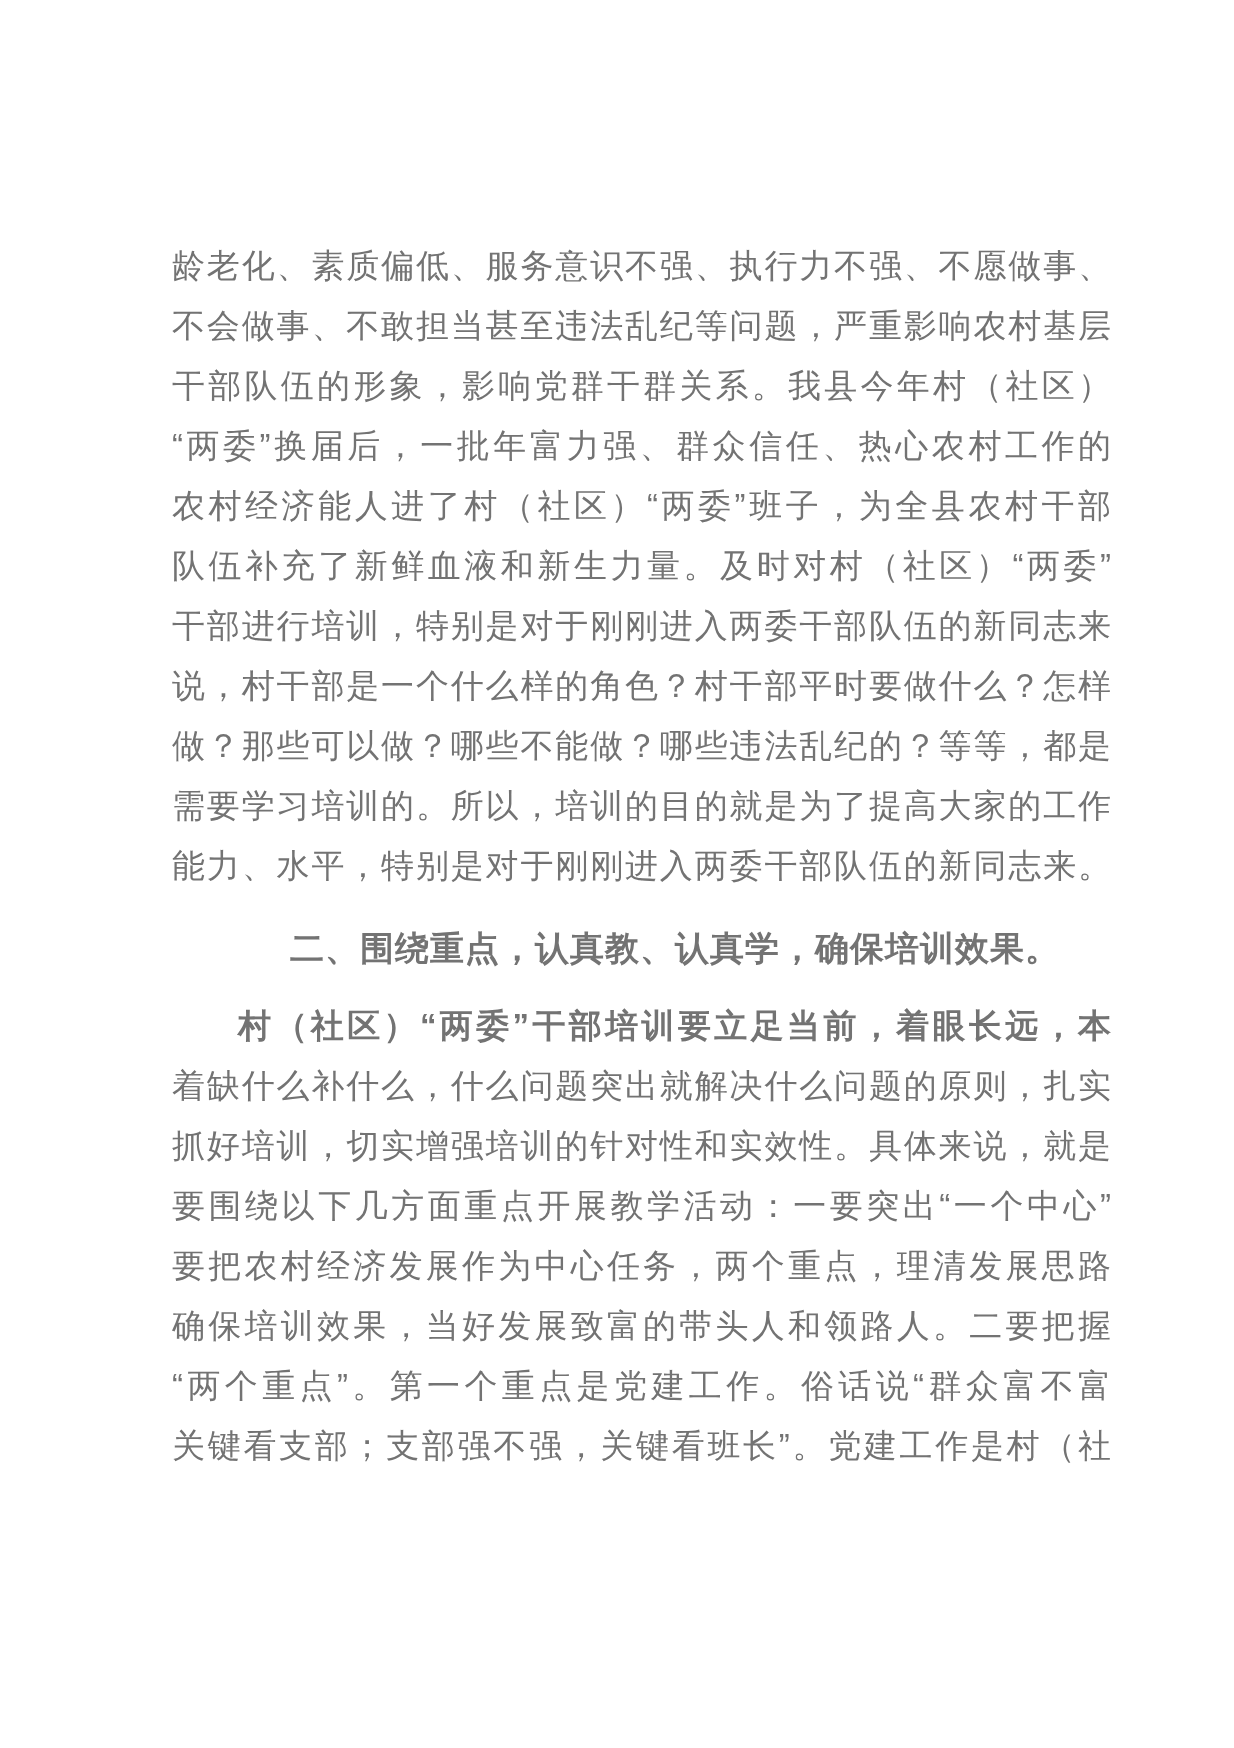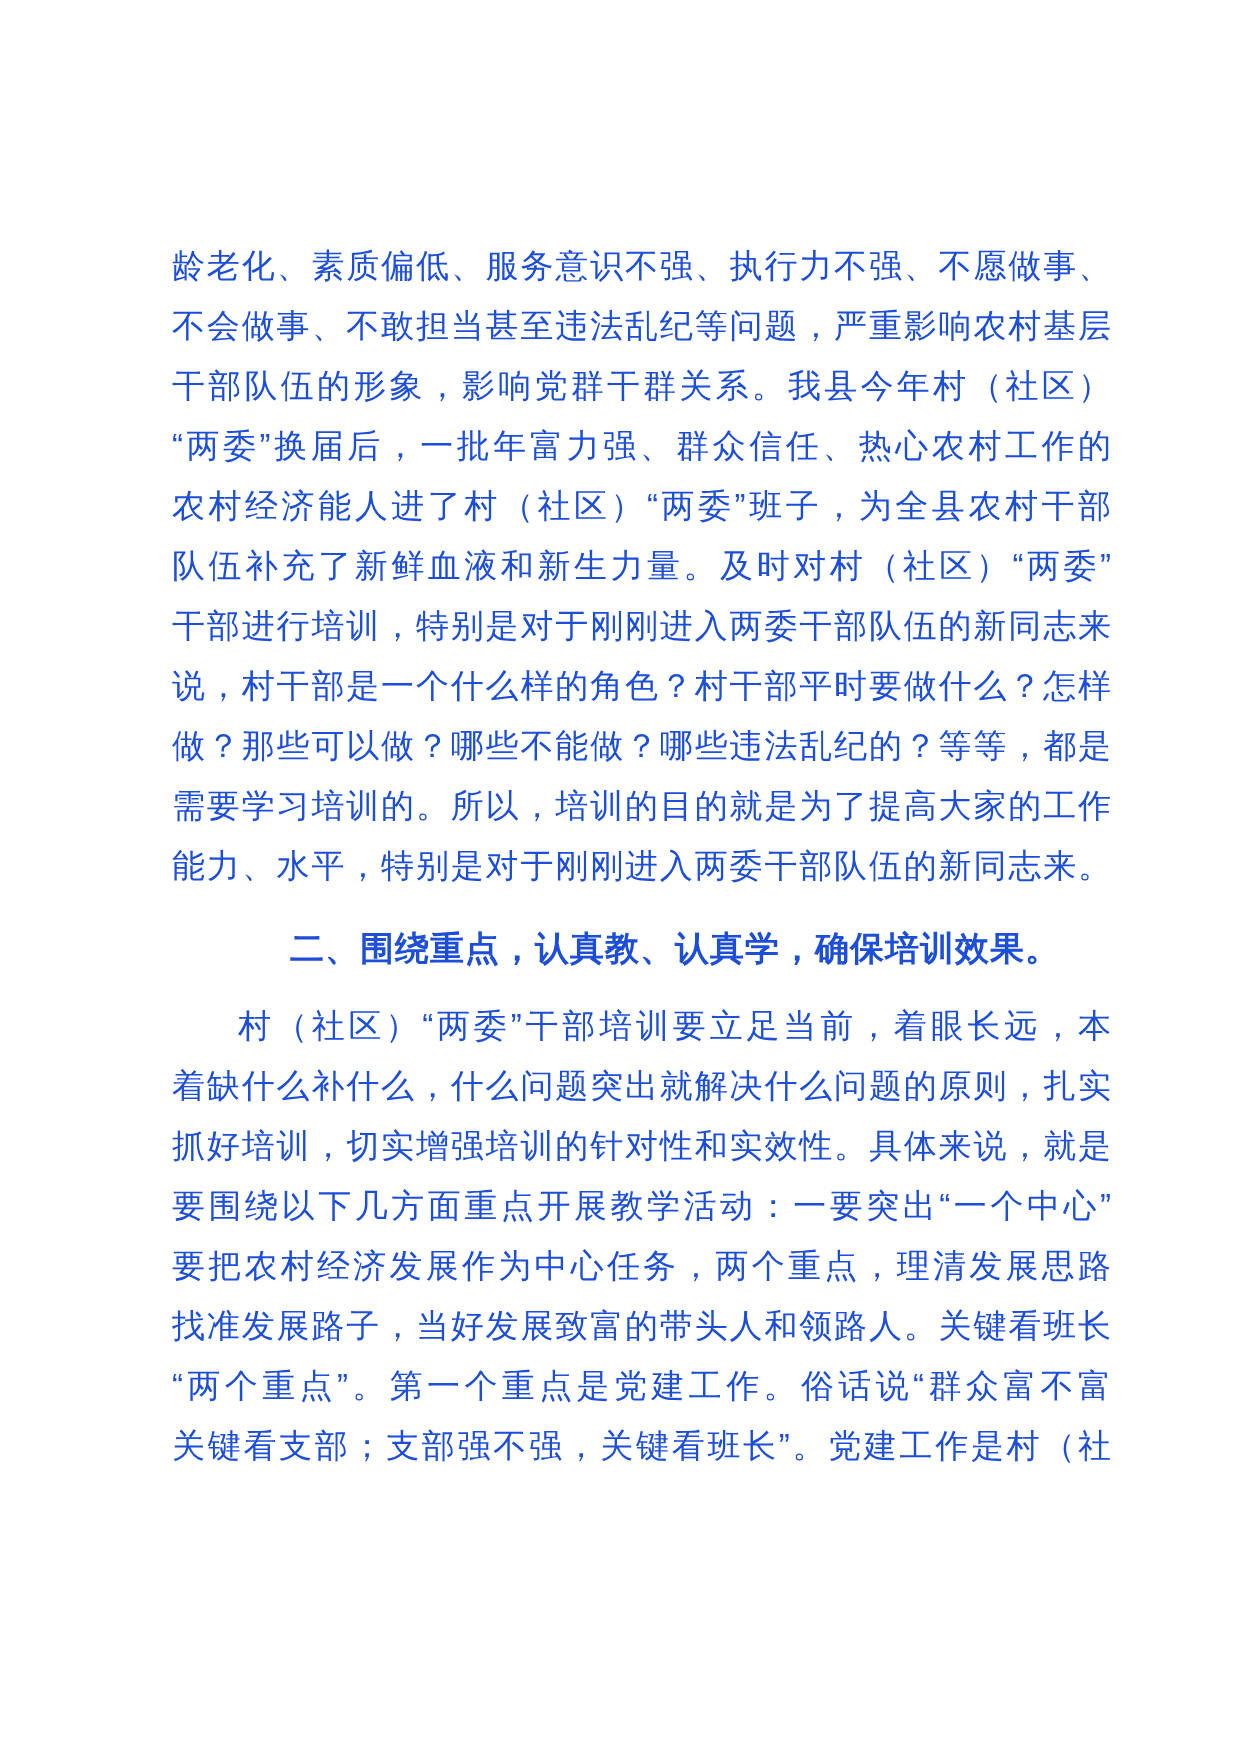--- a/index.html
+++ b/index.html
@@ -5,21 +5,21 @@
   html, body {
     margin: 0;
     padding: 0;
     background: #ffffff;
   }
   .page {
     position: relative;
     width: 1234px;
     height: 1748px;
     background: #ffffff;
-    color: #1d4ed8;
+    color: #737373;
     font-family: "Liberation Sans", sans-serif;
     overflow: hidden;
   }
   .content {
     position: absolute;
     left: 172px;
     top: 236px;
     width: 940px;
   }
   .para {
@@ -31,20 +31,21 @@
     line-height: 60px;
     height: 60px;
     text-align: justify;
     text-align-last: justify;
     letter-spacing: 1px;
     white-space: normal;
     overflow: hidden;
   }
   .line.first-indent {
     text-indent: 66px;
+    font-weight: bold;
   }
   .heading {
     margin: 22px 0 18px 0;
     font-size: 34px;
     line-height: 60px;
     height: 60px;
     font-weight: bold;
     text-align: center;
     text-indent: 66px;
     letter-spacing: 1px;
@@ -71,19 +72,19 @@
     </div>
 
     <h2 class="heading">二、围绕重点，认真教、认真学，确保培训效果。</h2>
 
     <div class="para">
       <div class="line first-indent">村（社区）“两委”干部培训要立足当前，着眼长远，本</div>
       <div class="line">着缺什么补什么，什么问题突出就解决什么问题的原则，扎实</div>
       <div class="line">抓好培训，切实增强培训的针对性和实效性。具体来说，就是</div>
       <div class="line">要围绕以下几方面重点开展教学活动：一要突出“一个中心”</div>
       <div class="line">要把农村经济发展作为中心任务，两个重点，理清发展思路</div>
-      <div class="line">找准发展路子，当好发展致富的带头人和领路人。关键看班长</div>
+      <div class="line">确保培训效果，当好发展致富的带头人和领路人。二要把握</div>
       <div class="line">“两个重点”。第一个重点是党建工作。俗话说“群众富不富</div>
       <div class="line">关键看支部；支部强不强，关键看班长”。党建工作是村（社</div>
     </div>
 
   </div>
 </div>
 
 </body></html>

